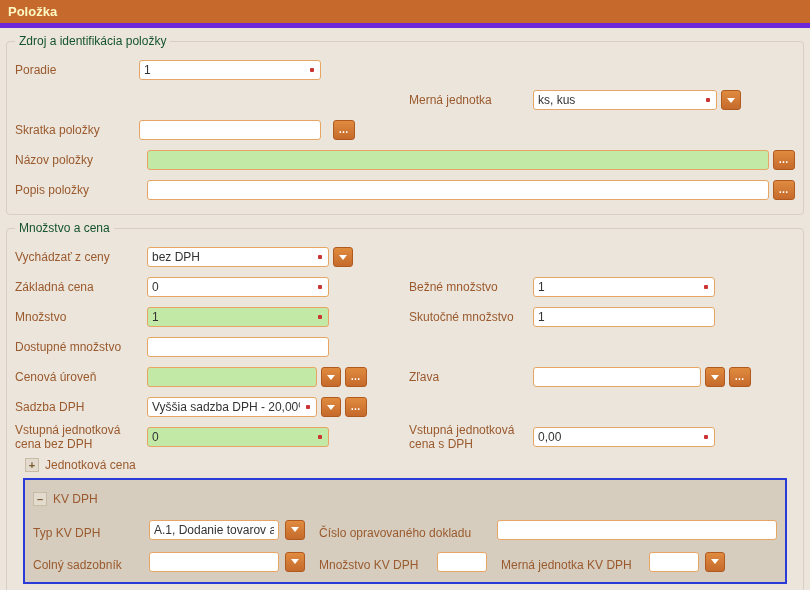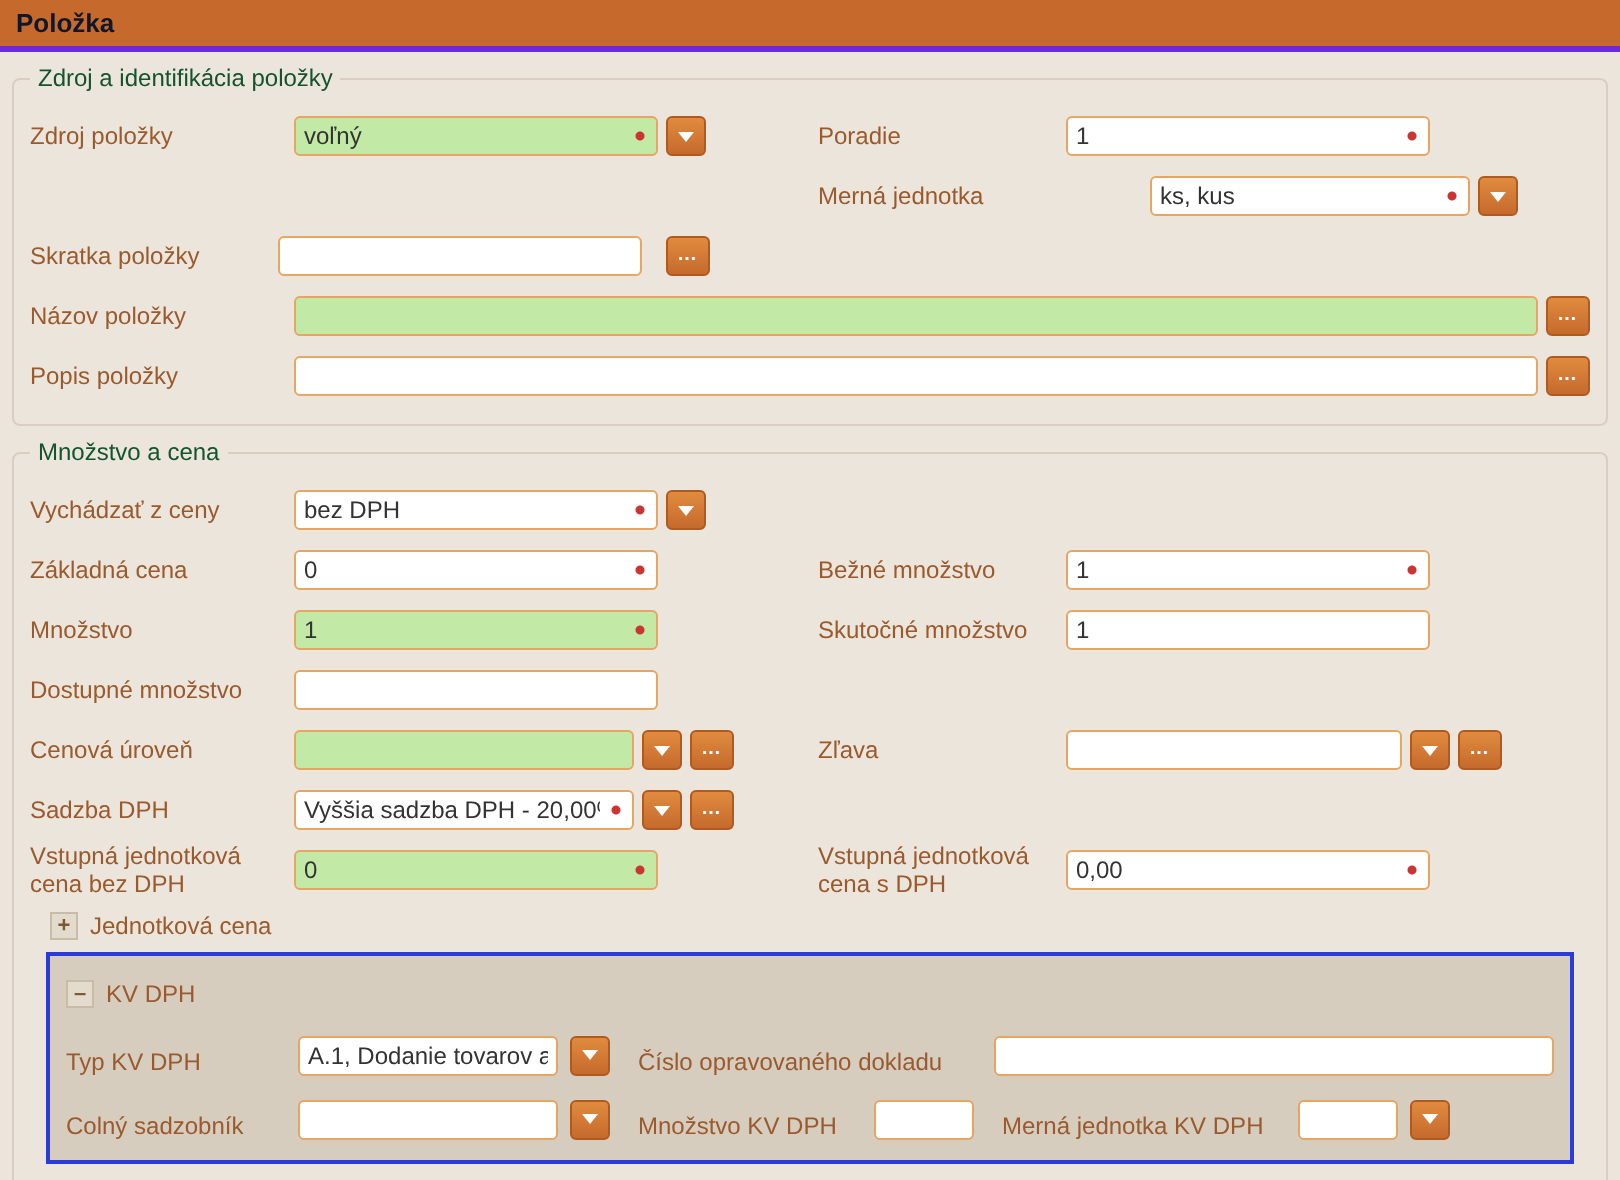--- a/index.html
+++ b/index.html
@@ -10,25 +10,25 @@
     font-size: 12px;
     background: #ece5db;
     color: #9a5a2e;
   }
   .panel {
     width: 810px;
     background: #ece5db;
   }
   .panel-header {
     background: #c56a2c;
-    color: #0f172a;
+    color: #fef9c3;
     font-weight: bold;
     padding: 4px 8px;
     font-size: 13px;
-    border-bottom: 3px solid #6d28d9;
+    border-bottom: 5px solid #6d28d9;
   }
   fieldset {
     border: 1px solid #d8cfc2;
     border-radius: 4px;
     margin: 6px 6px 4px 6px;
     padding: 6px 8px 10px 8px;
     position: relative;
   }
   fieldset > legend {
     color: #14532d;
@@ -140,36 +140,31 @@
 </head>
 <body>
 
 <div class="panel">
   <div class="panel-header">Položka</div>
 
   <fieldset>
     <legend>Zdroj a identifikácia položky</legend>
 
     <div class="row">
-      <div class="col-l">
-        <span class="label">Zdroj položky</span>
-        <input class="sel green req inp-190" value="voľný" style="">
-        <span class="btn-dd"></span>
-      </div>
       <div class="col-r">
         <span class="label-r">Poradie</span>
         <input class="inp req inp-190" value="1" style="">
       </div>
     </div>
 
     <div class="row">
       <div class="col-l"></div>
       <div class="col-r">
         <span class="label-r">Merná jednotka</span>
-        <input class="sel req" style="width: 160px; margin-left: 42px;" value="ks, kus">
+        <input class="sel req" style="width: 184px;" value="ks, kus">
         <span class="btn-dd"></span>
       </div>
     </div>
 
     <div class="row">
       <div class="col-r">
         <span class="label-r">Skratka položky</span>
         <input class="inp inp-190" value="" style="">
         <span style="flex:0 0 4px"></span>
         <span class="btn-dots"></span>

